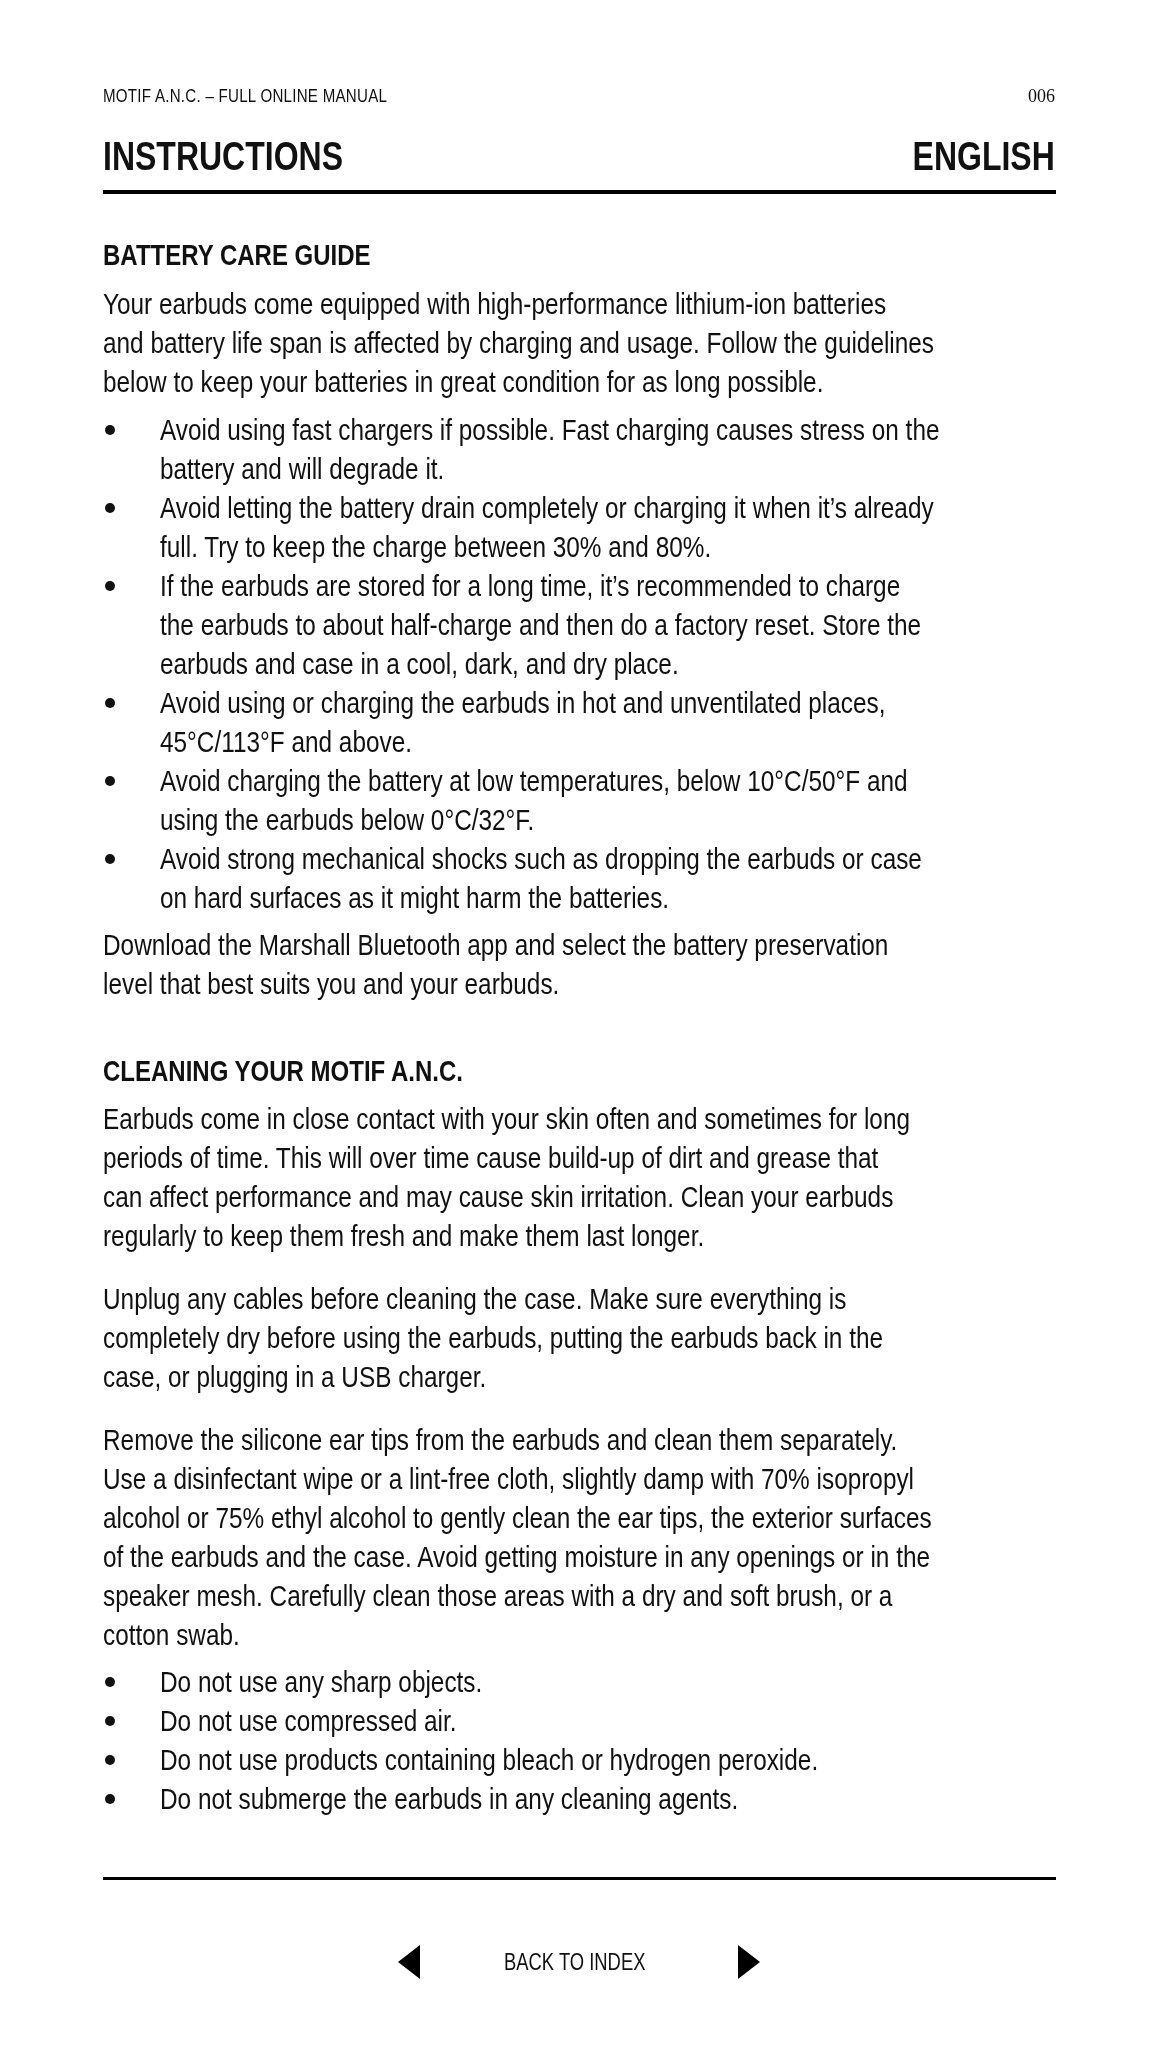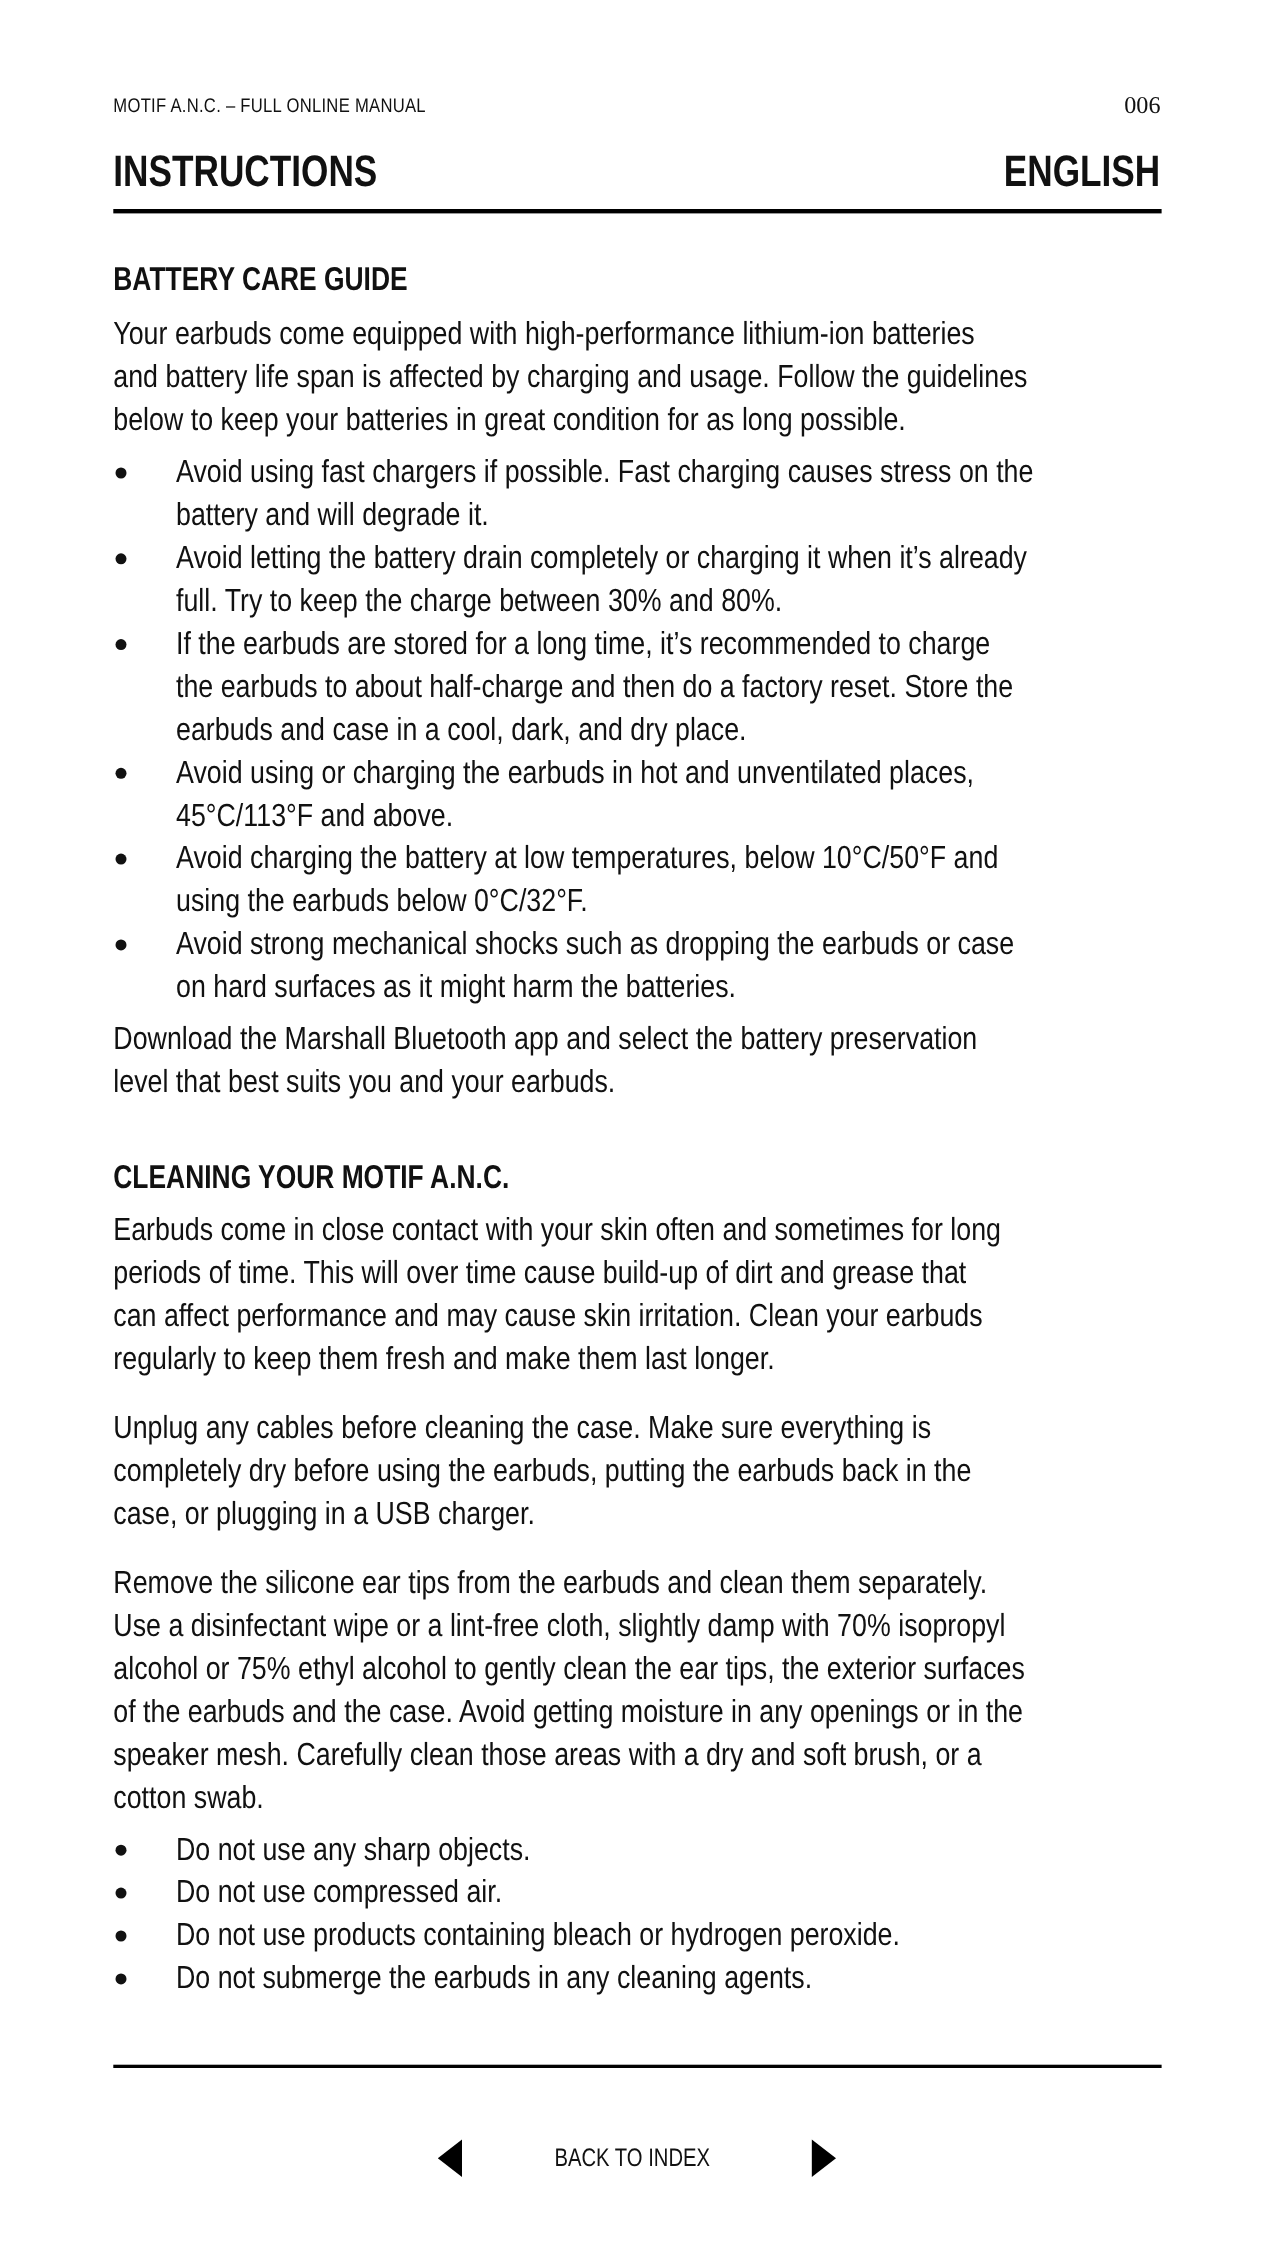--- a/index.html
+++ b/index.html
@@ -6,21 +6,21 @@
   body { width: 1158px; height: 2058px; position: relative; overflow: hidden; color: #111111; }
   .ln {
     position: absolute;
     white-space: nowrap;
     font-family: "Liberation Sans", sans-serif;
     transform-origin: left center;
     line-height: 1;
   }
   .body-ln { font-size: 29px; transform: translateY(-50%) scaleX(0.84); transform-origin: left center; }
   .head-small { font-size: 18px; transform: translateY(-50%) scaleX(0.84); letter-spacing: 0.3px; }
-  .page-num { font-family: "Liberation Serif", serif; font-size: 22px; transform: translateY(-50%); }
+  .page-num { font-family: "Liberation Serif", serif; font-size: 18px; transform: translateY(-50%); }
   .title-big { font-size: 40px; font-weight: bold; transform: translateY(-50%) scaleX(0.80); }
   .title-big.right { transform-origin: right center; }
   .sec-head { font-size: 30px; font-weight: bold; transform: translateY(-50%) scaleX(0.80); }
   .rule { position: absolute; left: 103px; width: 953px; background: #000; }
   .bullet-dot {
     position: absolute; left: 105px; width: 10px; height: 10px; border-radius: 50%;
     background: #111; transform: translateY(-50%);
   }
   .arrow-left {
     position: absolute; left: 398px; top: 1945px; width: 0; height: 0;

